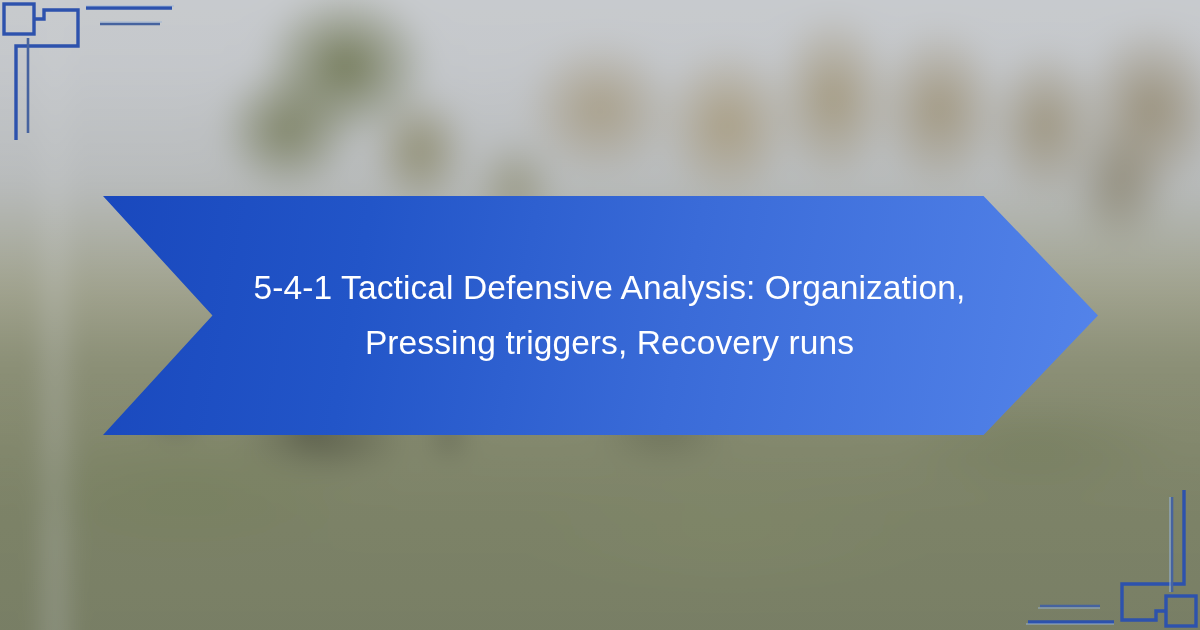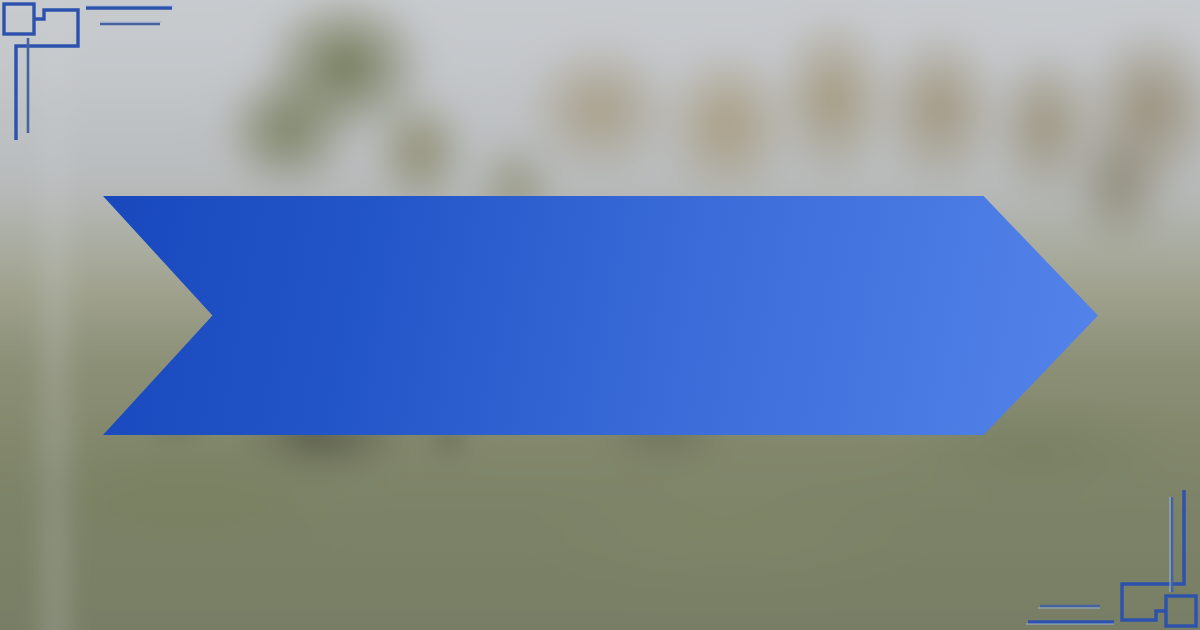--- a/index.html
+++ b/index.html
@@ -155,16 +155,18 @@
           <path d="M86 6 L174 6"></path>
           <path d="M100 22 L162 22"></path>
           <path d="M30 38 L30 133"></path>
         </g>
       </g>
     </svg>
   </div>
 
   <div class="banner">
     <div class="banner-text">
+      <span class="banner-line">5-4-1 Tactical Defensive Analysis: Organization,</span>
+      <span class="banner-line">Pressing triggers, Recovery runs</span>
     </div>
   </div>
 
 </div>
 
 </body></html>

